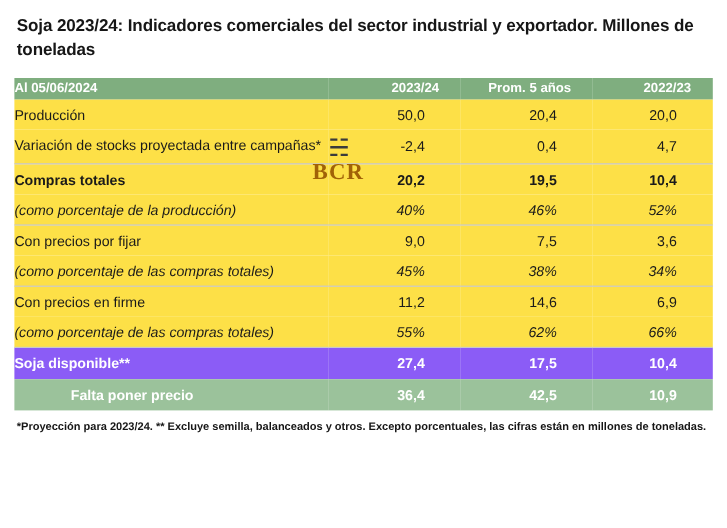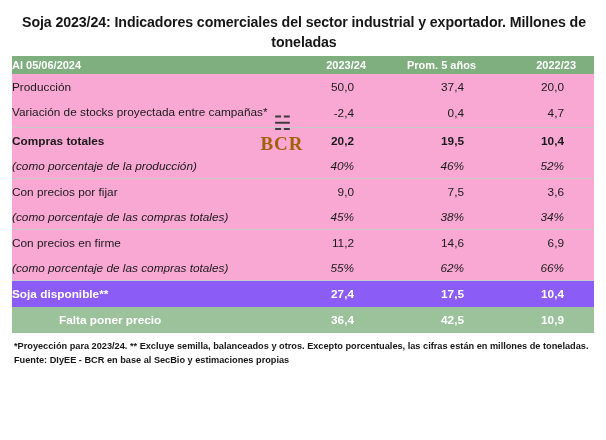--- a/index.html
+++ b/index.html
@@ -19,23 +19,22 @@
     height: 440px;
     box-sizing: border-box;
     padding: 10px 12px 6px 12px;
     position: relative;
   }
   .title {
     font-size: 14.2px;
     font-weight: bold;
     line-height: 1.42;
     color: #161616;
-    margin: 2px 0 4px 2px;
+    margin: 2px 0 13px 2px;
     letter-spacing: -0.1px;
-    text-align: center;
   }
   table.main {
     border-collapse: collapse;
     width: 582px;
     table-layout: fixed;
   }
   table.main td, table.main th {
     padding: 0;
     vertical-align: middle;
   }
@@ -47,21 +46,21 @@
     height: 18px;
     padding: 0 10px;
   }
   .hdr td.lbl { text-align: left; }
   .hdr td.num { text-align: right; padding-right: 18px; }
 
   .row td {
     font-size: 11.8px;
     height: 25px;
     padding: 0 10px;
-    background: #f9a8d4;
+    background: #fde047;
   }
   .row td.lbl { text-align: left; }
   .row td.num { text-align: right; padding-right: 30px; }
   .row.bold td { font-weight: bold; }
   .row.ital td { font-style: italic; }
   .row.tall td { height: 28px; }
   .row.sep-bot td { border-bottom: 1px solid #c9c9c9; }
 
   .green td {
     background: #8b5cf6;
@@ -129,21 +128,21 @@
       <tr class="hdr">
         <td class="lbl">Al 05/06/2024</td>
         <td class="num">2023/24</td>
         <td class="num">Prom. 5 años</td>
         <td class="num">2022/23</td>
       </tr>
 
       <tr class="row">
         <td class="lbl">Producción</td>
         <td class="num">50,0</td>
-        <td class="num">37,4</td>
+        <td class="num">20,4</td>
         <td class="num">20,0</td>
       </tr>
 
       <tr class="row tall sep-bot">
         <td class="lbl multiline">Variación de stocks proyectada entre campañas*</td>
         <td class="num">-2,4</td>
         <td class="num">0,4</td>
         <td class="num">4,7</td>
       </tr>
 
@@ -205,16 +204,15 @@
     </tbody>
   </table>
 
   <div class="logo">
     <div class="mark">☵</div>
     <div class="bcr">BCR</div>
   </div>
 
   <div class="notes">
     <div>*Proyección para 2023/24. ** Excluye semilla, balanceados y otros. Excepto porcentuales, las cifras están en millones de toneladas.</div>
-    <div class="src">Fuente: DIyEE - BCR en base al SecBio y estimaciones propias</div>
   </div>
 
 </div>
 
 </body></html>

